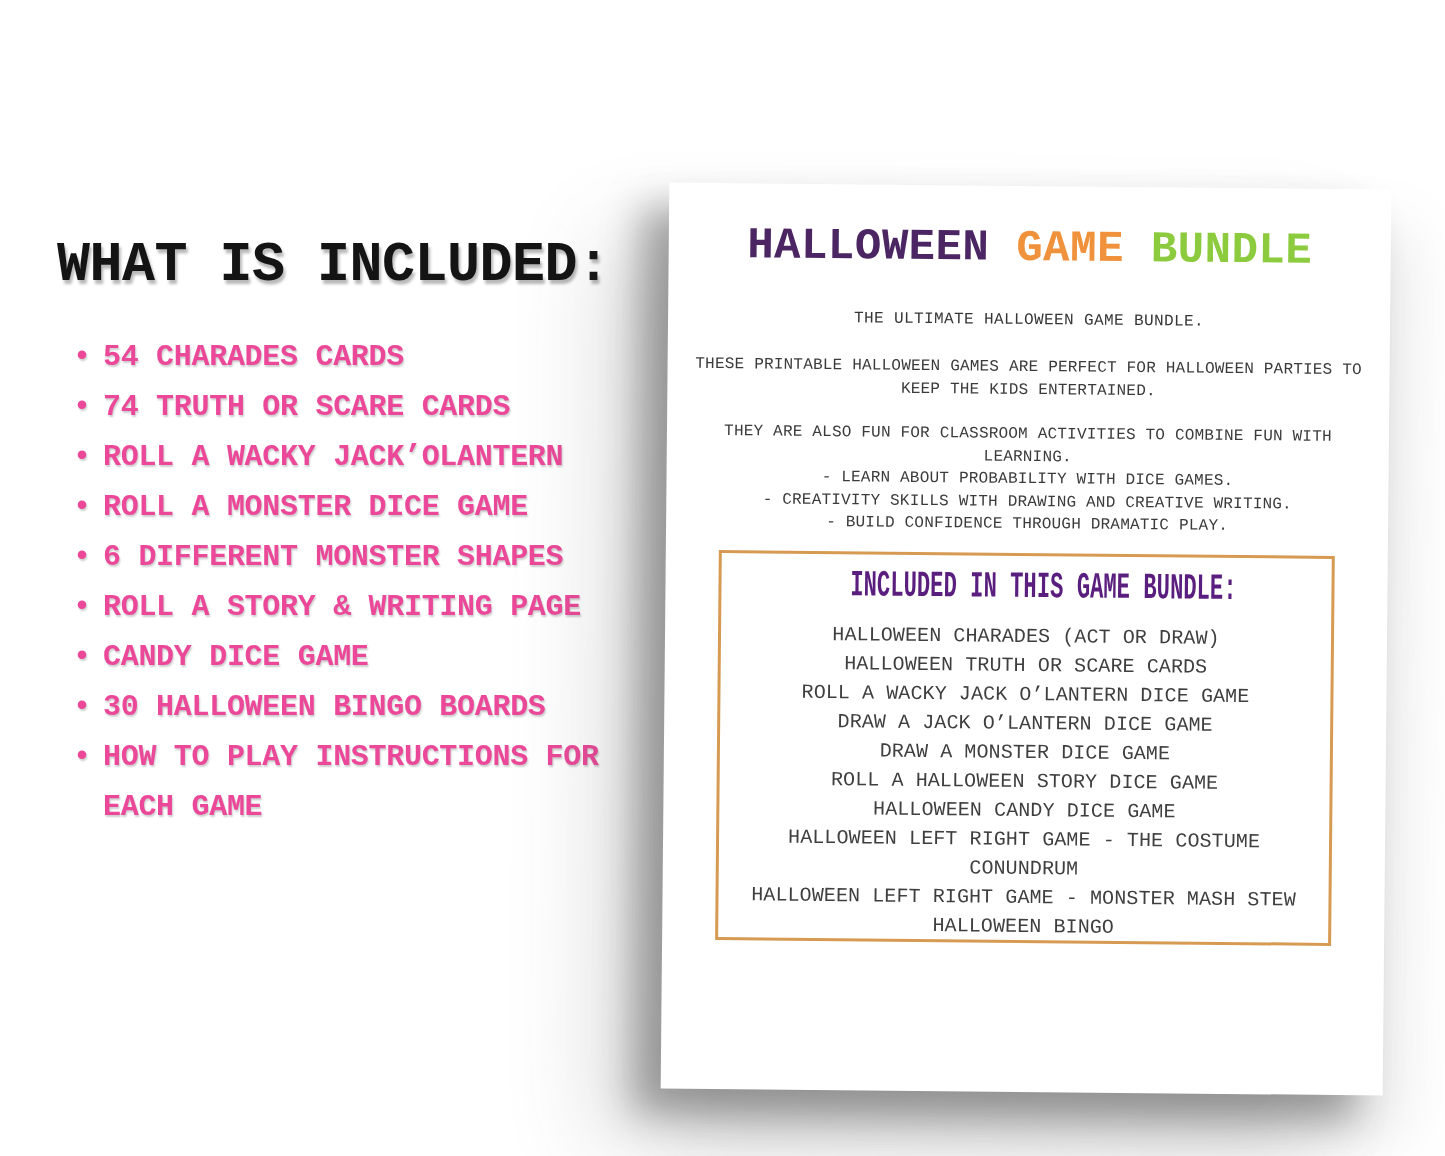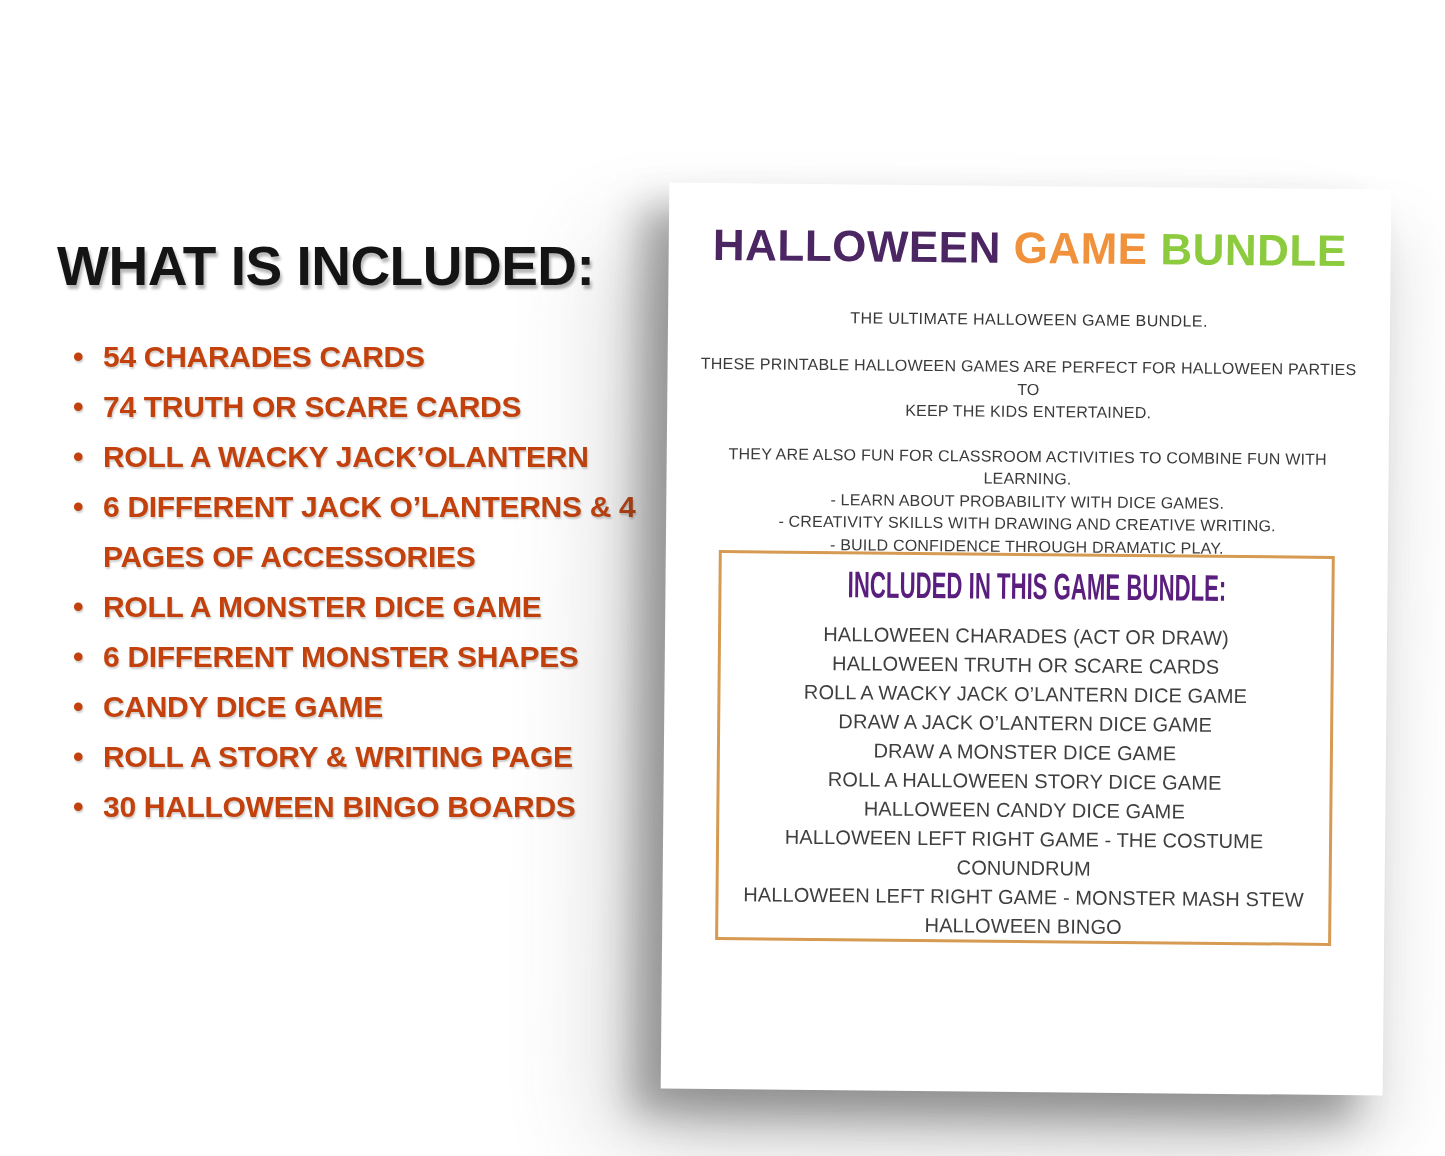--- a/index.html
+++ b/index.html
@@ -1,31 +1,31 @@
 <!DOCTYPE html>
 <html><head>
 <meta charset="utf-8">
 <style>
   html,body { margin:0; padding:0; background:#ffffff; }
   .canvas {
     position:relative; width:1445px; height:1156px; overflow:hidden;
     background:#ffffff;
-    font-family:Liberation Sans, sans-serif;
+    font-family:Liberation Mono, monospace;
   }
 
   
   .left-panel { position:absolute; left:57px; top:236px; width:645px; }
   .left-heading {
     margin:0; font-size:55px; font-weight:800; color:#141414;
     line-height:60px; letter-spacing:-0.5px;
     text-shadow:2px 4px 3px rgba(0,0,0,0.28);
   }
   .left-list {
     list-style:none; margin:36px 0 0; padding:0;
-    font-size:30px; font-weight:700; color:#c2410c;
+    font-size:30px; font-weight:700; color:#ec4899;
     line-height:50px; letter-spacing:-0.3px;
     text-shadow:1px 2px 2px rgba(0,0,0,0.20);
   }
   .left-list li { position:relative; padding-left:46px; white-space:pre-line; }
   .left-list li::before { content:"•"; position:absolute; left:16px; top:0; }
 
   
   .page {
     position:absolute; left:665px; top:186px; width:722px; height:906px;
     background:#ffffff;
@@ -76,27 +76,27 @@
 <body>
 
 <div class="canvas">
 
   <section class="left-panel">
     <h1 class="left-heading">WHAT IS INCLUDED:</h1>
     <ul class="left-list">
       <li>54 CHARADES CARDS</li>
       <li>74 TRUTH OR SCARE CARDS</li>
       <li>ROLL A WACKY JACK’OLANTERN</li>
-      <li>6 DIFFERENT JACK O’LANTERNS &amp; 4
-PAGES OF ACCESSORIES</li>
       <li>ROLL A MONSTER DICE GAME</li>
       <li>6 DIFFERENT MONSTER SHAPES</li>
+      <li>ROLL A STORY &amp; WRITING PAGE</li>
       <li>CANDY DICE GAME</li>
-      <li>ROLL A STORY &amp; WRITING PAGE</li>
       <li>30 HALLOWEEN BINGO BOARDS</li>
+      <li>HOW TO PLAY INSTRUCTIONS FOR
+EACH GAME</li>
     </ul>
   </section>
 
   <section class="page">
     <h2 class="page-title">
       <span class="tw-halloween">HALLOWEEN</span>
       <span class="tw-game">GAME</span>
       <span class="tw-bundle">BUNDLE</span>
     </h2>
 

